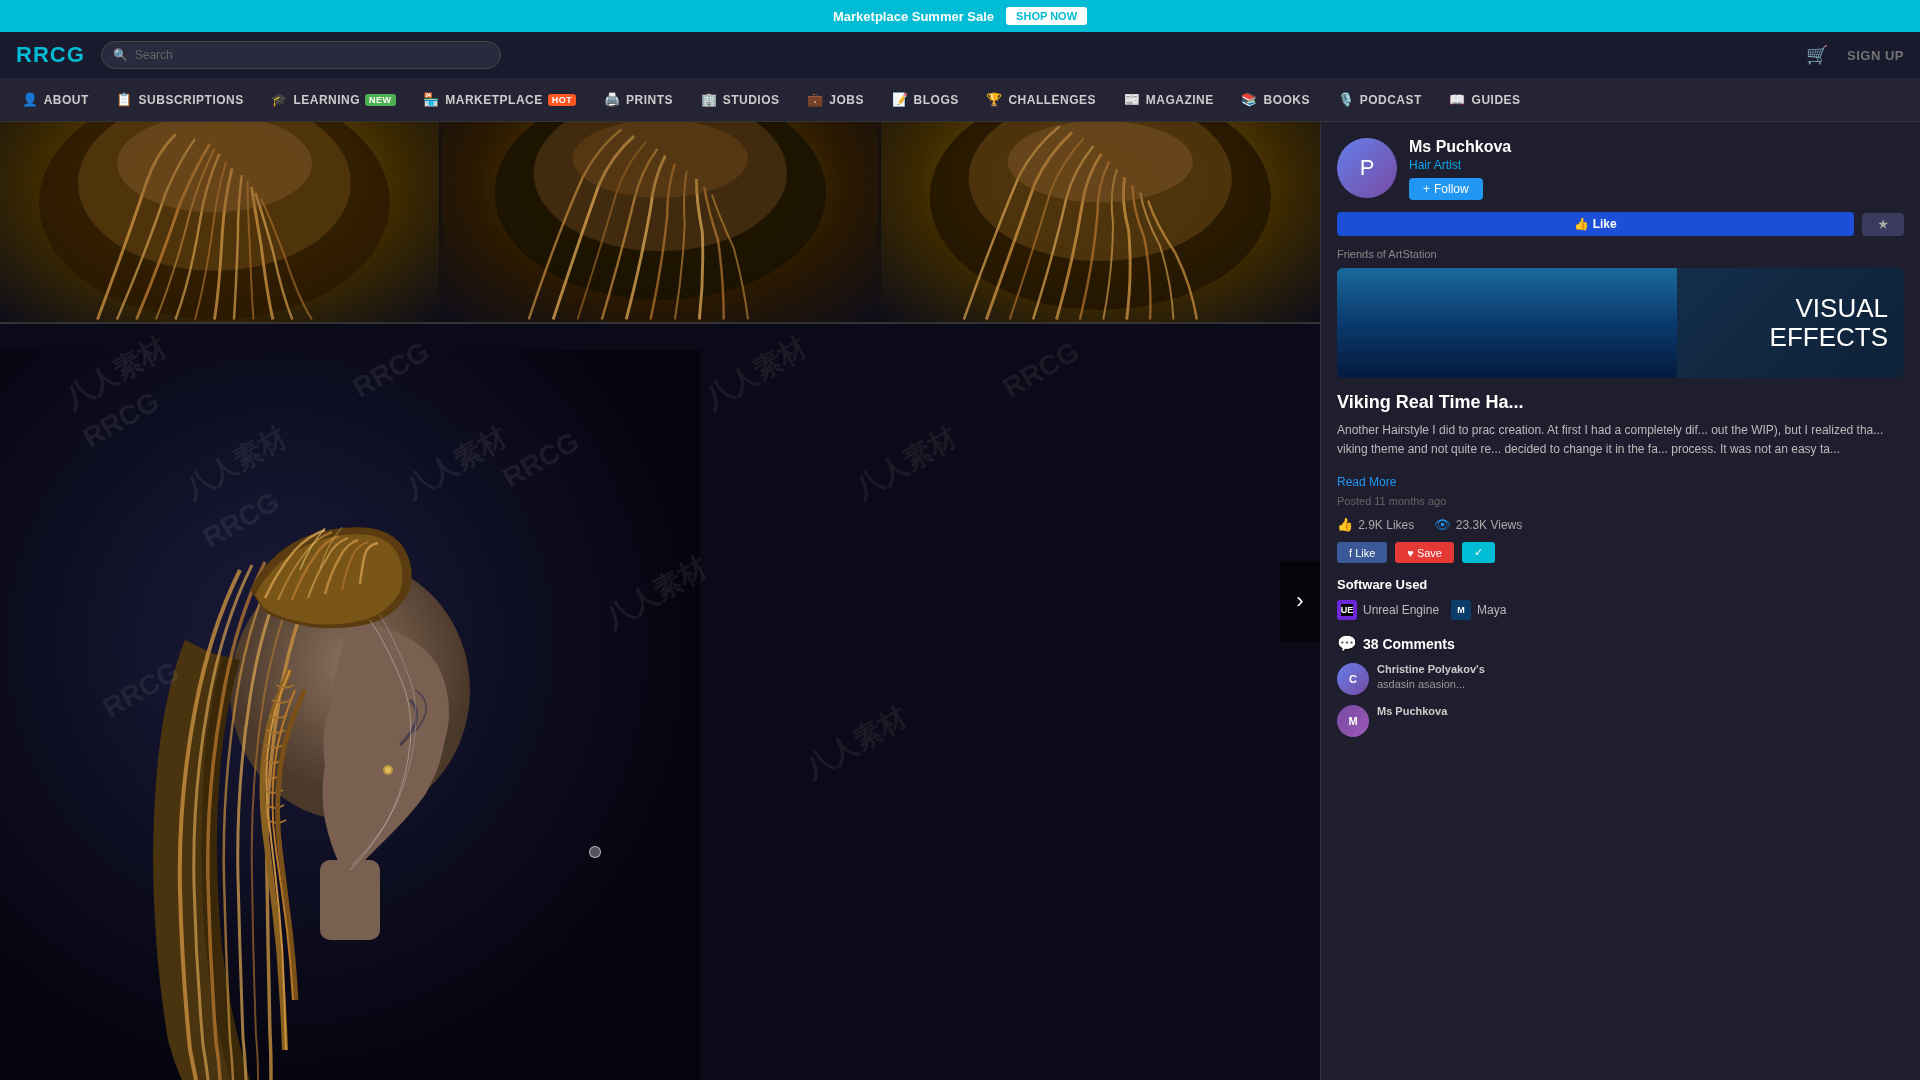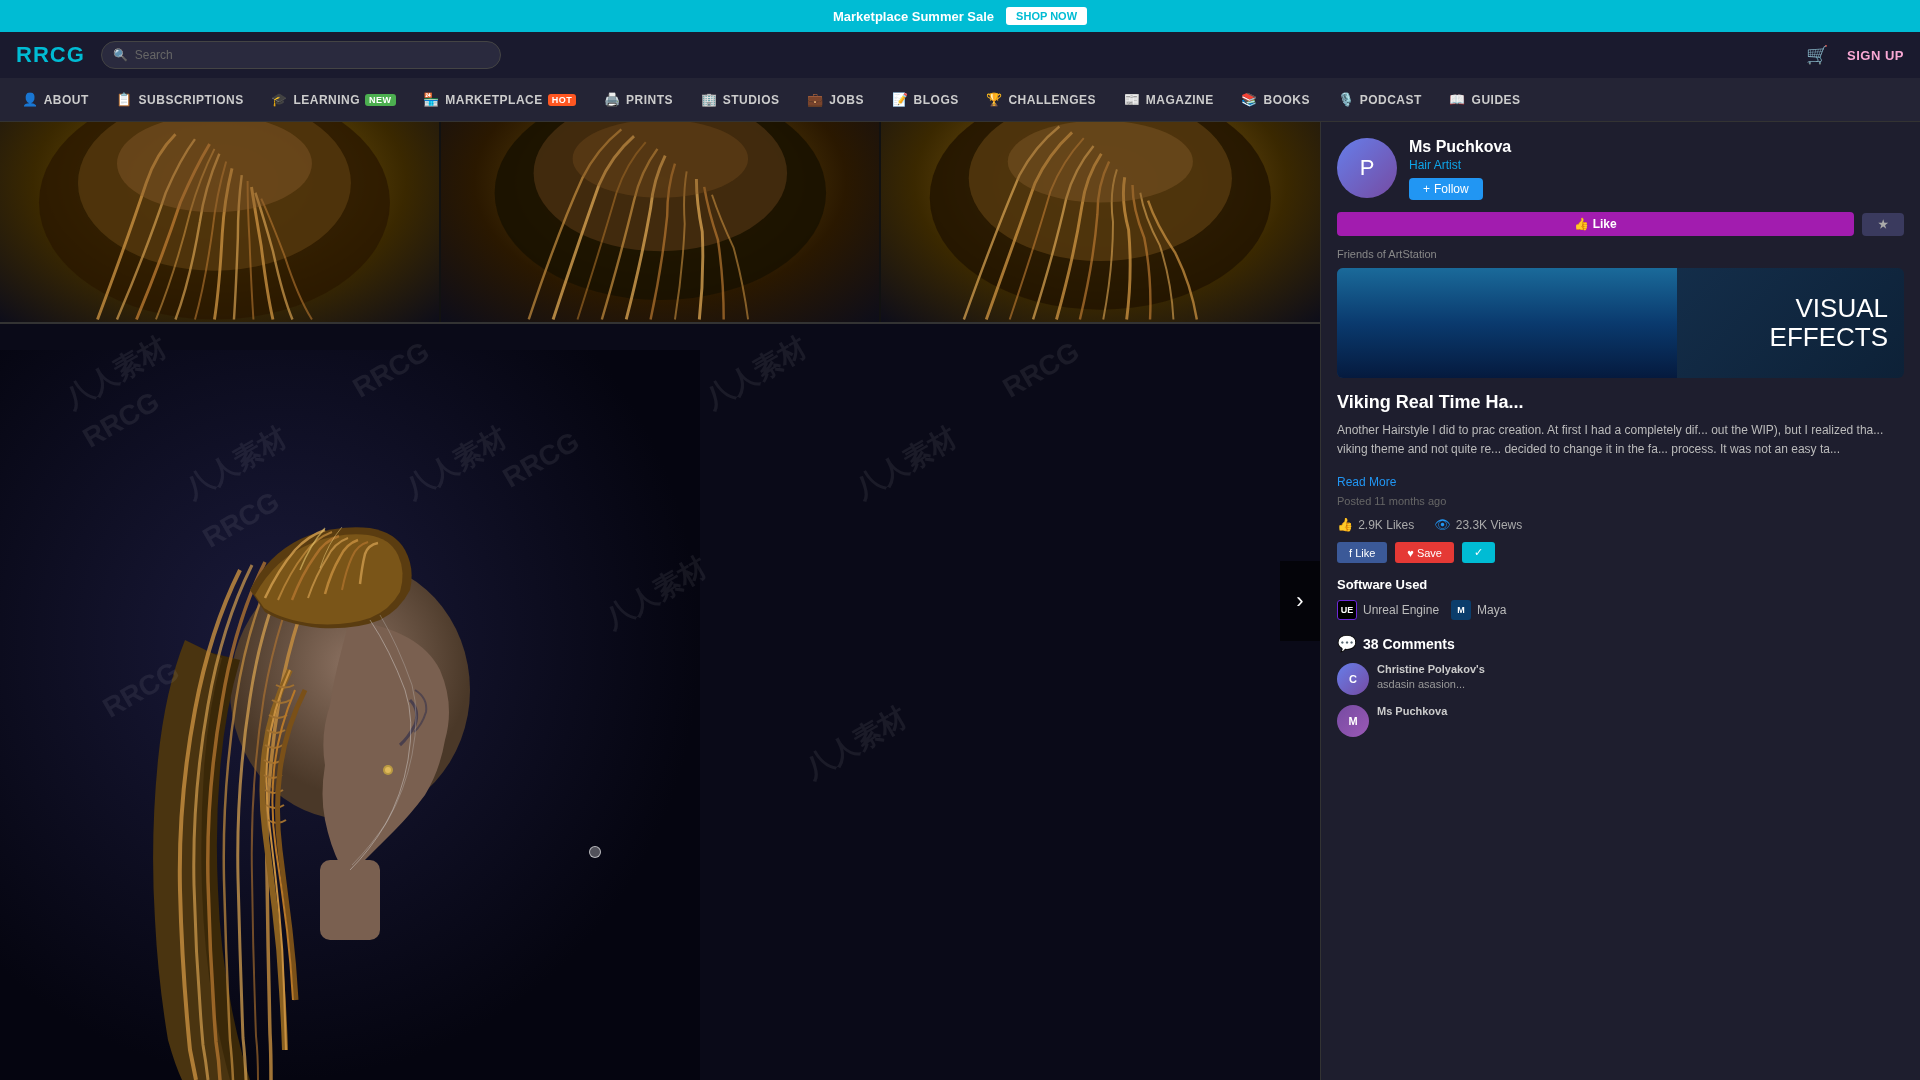--- a/index.html
+++ b/index.html
@@ -67,21 +67,21 @@
     }
     #search-bar span { color: #888; font-size: 12px; }
     #header-right {
       margin-left: auto;
       display: flex;
       align-items: center;
       gap: 18px;
     }
     #cart-icon { color: #fff; font-size: 18px; cursor: pointer; }
     #sign-up-btn {
-      color: #f9a8d4;
+      color: #737373;
       font-size: 13px;
       font-weight: 600;
       cursor: pointer;
       letter-spacing: 0.5px;
     }
 
     
     #nav {
       width: 100%;
       height: 44px;
@@ -267,21 +267,21 @@
       padding: 5px 16px;
       border-radius: 4px;
       border: none;
       font-size: 12px;
       font-weight: 600;
       cursor: pointer;
       display: flex;
       align-items: center;
       gap: 5px;
     }
-    .like-btn { background: #a21caf; color: #fff; flex: 1; justify-content: center; }
+    .like-btn { background: #1d4ed8; color: #fff; flex: 1; justify-content: center; }
     .friend-btn { background: #3a3a5e; color: #aaa; font-size: 11px; }
 
     #friends-label {
       color: #888;
       font-size: 11px;
       margin-bottom: 8px;
     }
 
     
     #ad-banner {
@@ -396,21 +396,21 @@
       width: 20px;
       height: 20px;
       border-radius: 3px;
       display: flex;
       align-items: center;
       justify-content: center;
       font-size: 9px;
       font-weight: bold;
       color: #fff;
     }
-    .ue-logo { background: #000000; border: 1px solid #6d28d9; }
+    .ue-logo { background: #000000; border: 4px solid #6d28d9; }
     .maya-logo { background: #0b3d6b; }
 
     
     #comments-section {}
     #comments-title {
       color: #fff;
       font-size: 14px;
       font-weight: bold;
       margin-bottom: 10px;
       display: flex;

